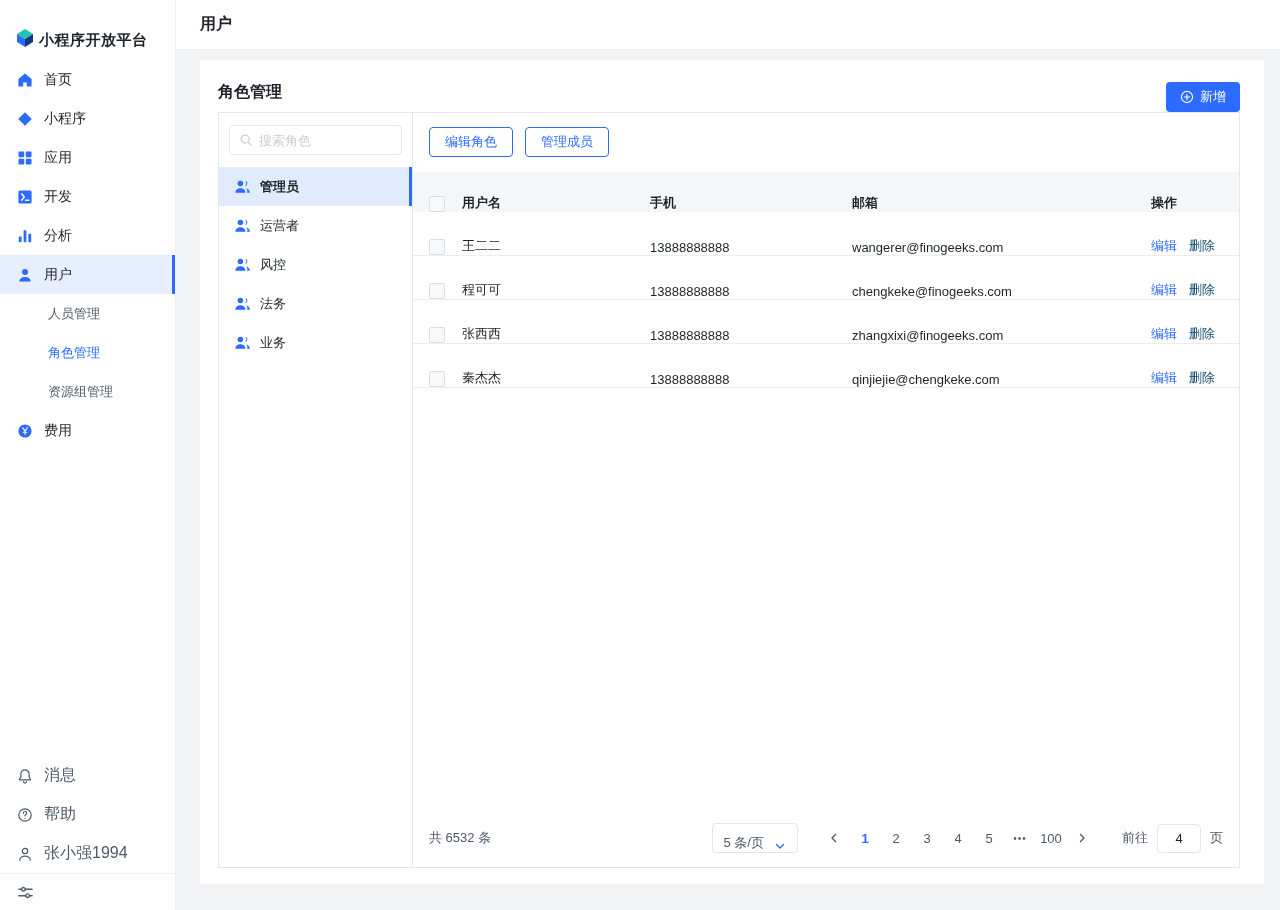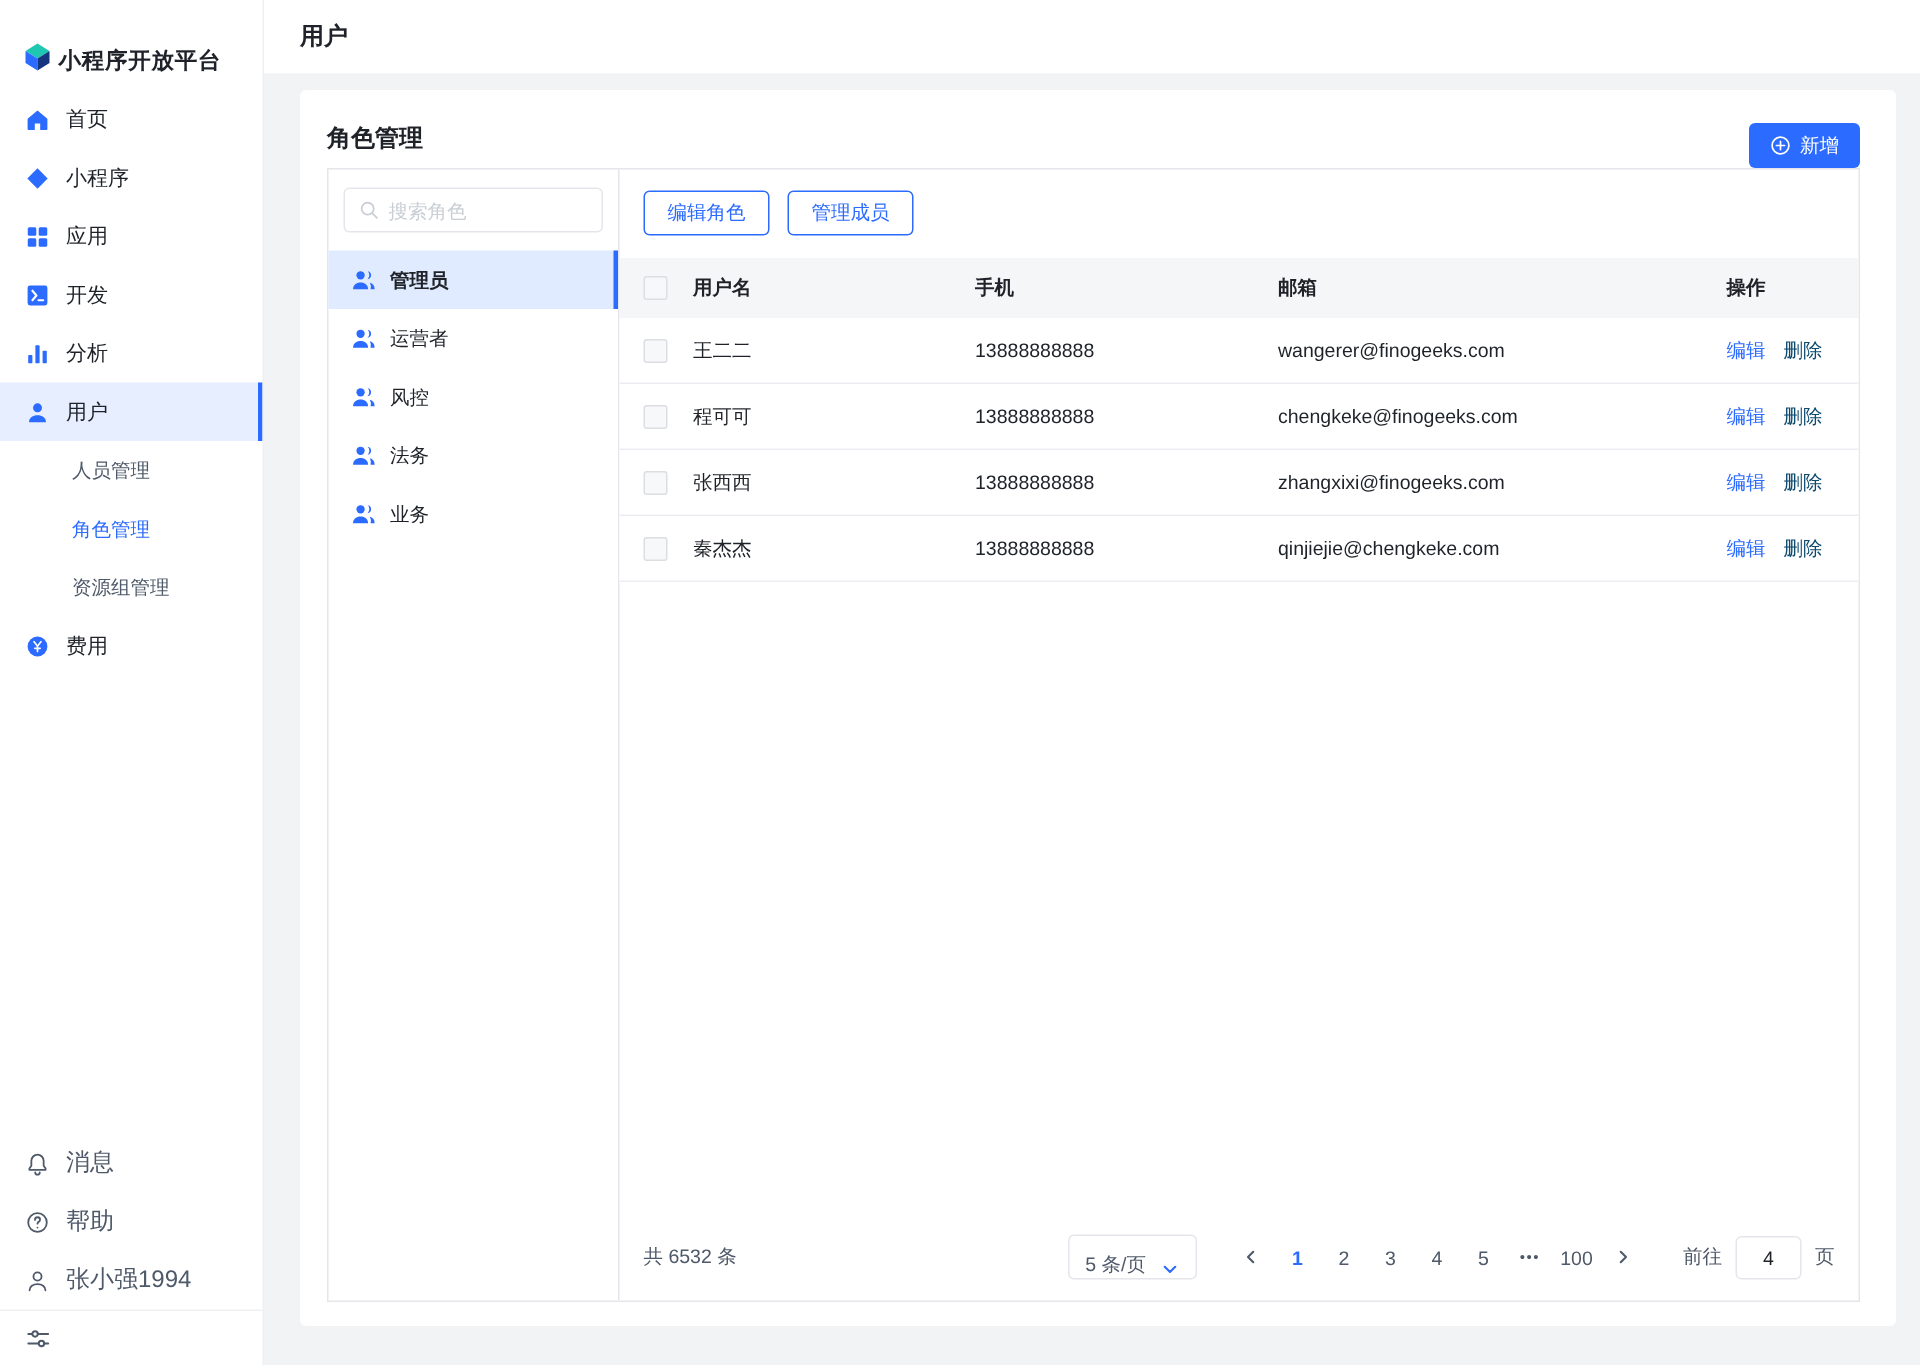--- a/index.html
+++ b/index.html
@@ -91,21 +91,21 @@
   .role-item.active { background:#e0ebff; font-weight:bold; }
   .role-item.active::after { content:""; position:absolute; right:0; top:0; width:3px; height:100%; background:#2b6bff; }
 
   
   .table-panel { flex:1; min-width:0; display:flex; flex-direction:column; }
   .toolbar { padding:14px 16px 15px; display:flex; gap:12px; flex:none; }
   .outline-btn {
     height:30px; padding:0 15px; border:1px solid #2b6bff; color:#2b6bff; background:#fff;
     border-radius:4px; font-size:13px; cursor:pointer; font-family:inherit;
   }
-  .trow { display:flex; align-items:center; padding:0 16px; flex:none; }
+  .trow { display:flex; align-items:flex-end; padding:0 16px; flex:none; }
   .thead { height:40px; background:#f5f6f7; font-weight:bold; font-size:13px; color:#1f2329; }
   .tbody-row { height:44px; border-bottom:1px solid #ebedf0; font-size:13px; color:#1f2329; background:#fff; }
   .col-check { width:33px; flex:none; display:flex; align-items:center; }
   .col-name  { width:188px; flex:none; }
   .col-phone { width:202px; flex:none; }
   .col-email { flex:1; min-width:0; }
   .col-actions { width:72px; flex:none; display:flex; gap:12px; }
   .checkbox {
     width:16px; height:16px; border:1px solid #dcdee2; border-radius:2px;
     background:#f7f8fa; cursor:pointer; display:inline-block;

